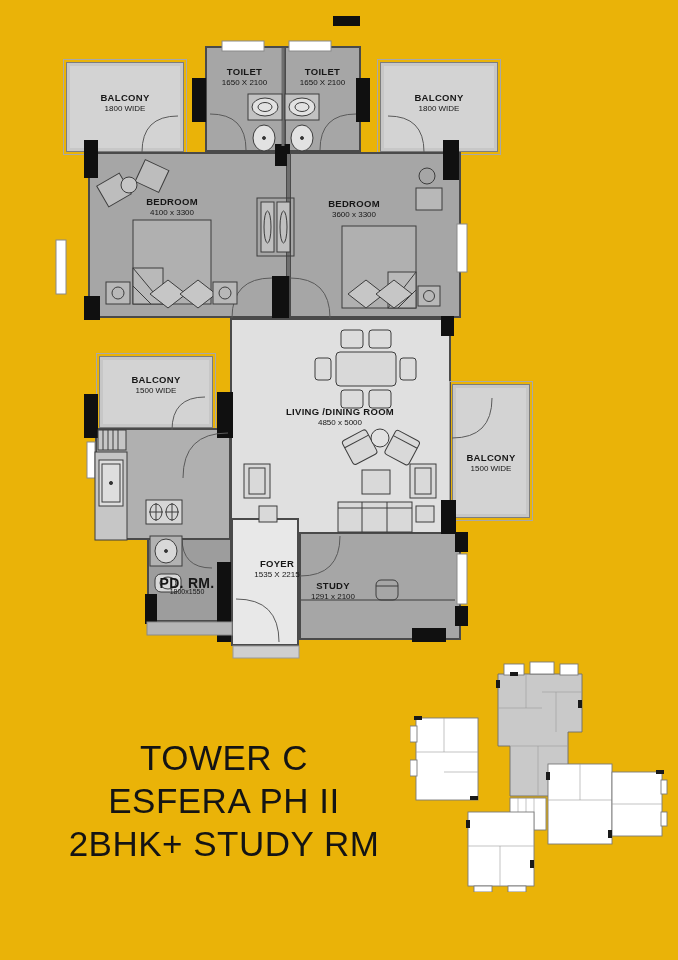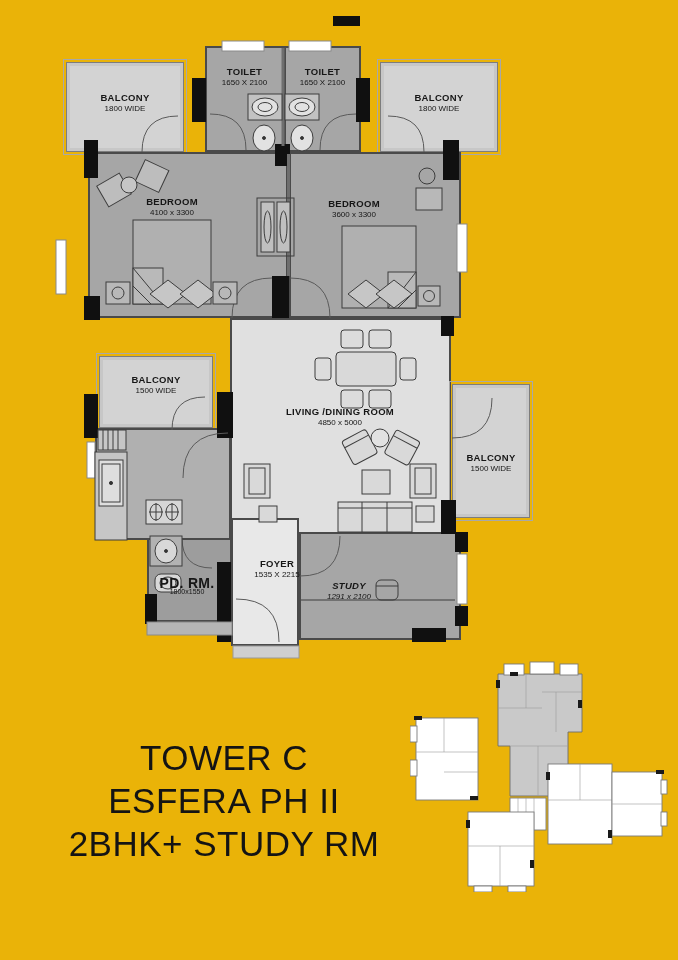--- a/index.html
+++ b/index.html
@@ -276,21 +276,21 @@
     <span class="dm">1500 WIDE</span>
   </div>
   <div class="rlabel" style="left:452px;top:452px;width:78px;">
     <span class="nm">BALCONY</span>
     <span class="dm">1500 WIDE</span>
   </div>
   <div class="rlabel" style="left:231px;top:558px;width:68px;margin-left:12px;">
     <span class="nm">FOYER</span>
     <span class="dm">1535 X 2215</span>
   </div>
-  <div class="rlabel" style="left:304px;top:580px;width:90px;font-style:italic;">
+  <div class="rlabel" style="left:288px;top:580px;width:90px;">
     <span class="nm">STUDY</span>
     <span class="dm">1291 x 2100</span>
   </div>
   <div class="rlabel small" style="left:147px;top:579px;width:80px;">
     <span class="nm">PD. RM.</span>
     <span class="dm">1800x1550</span>
   </div>
 
   <div class="title">
     <div>TOWER C</div>

